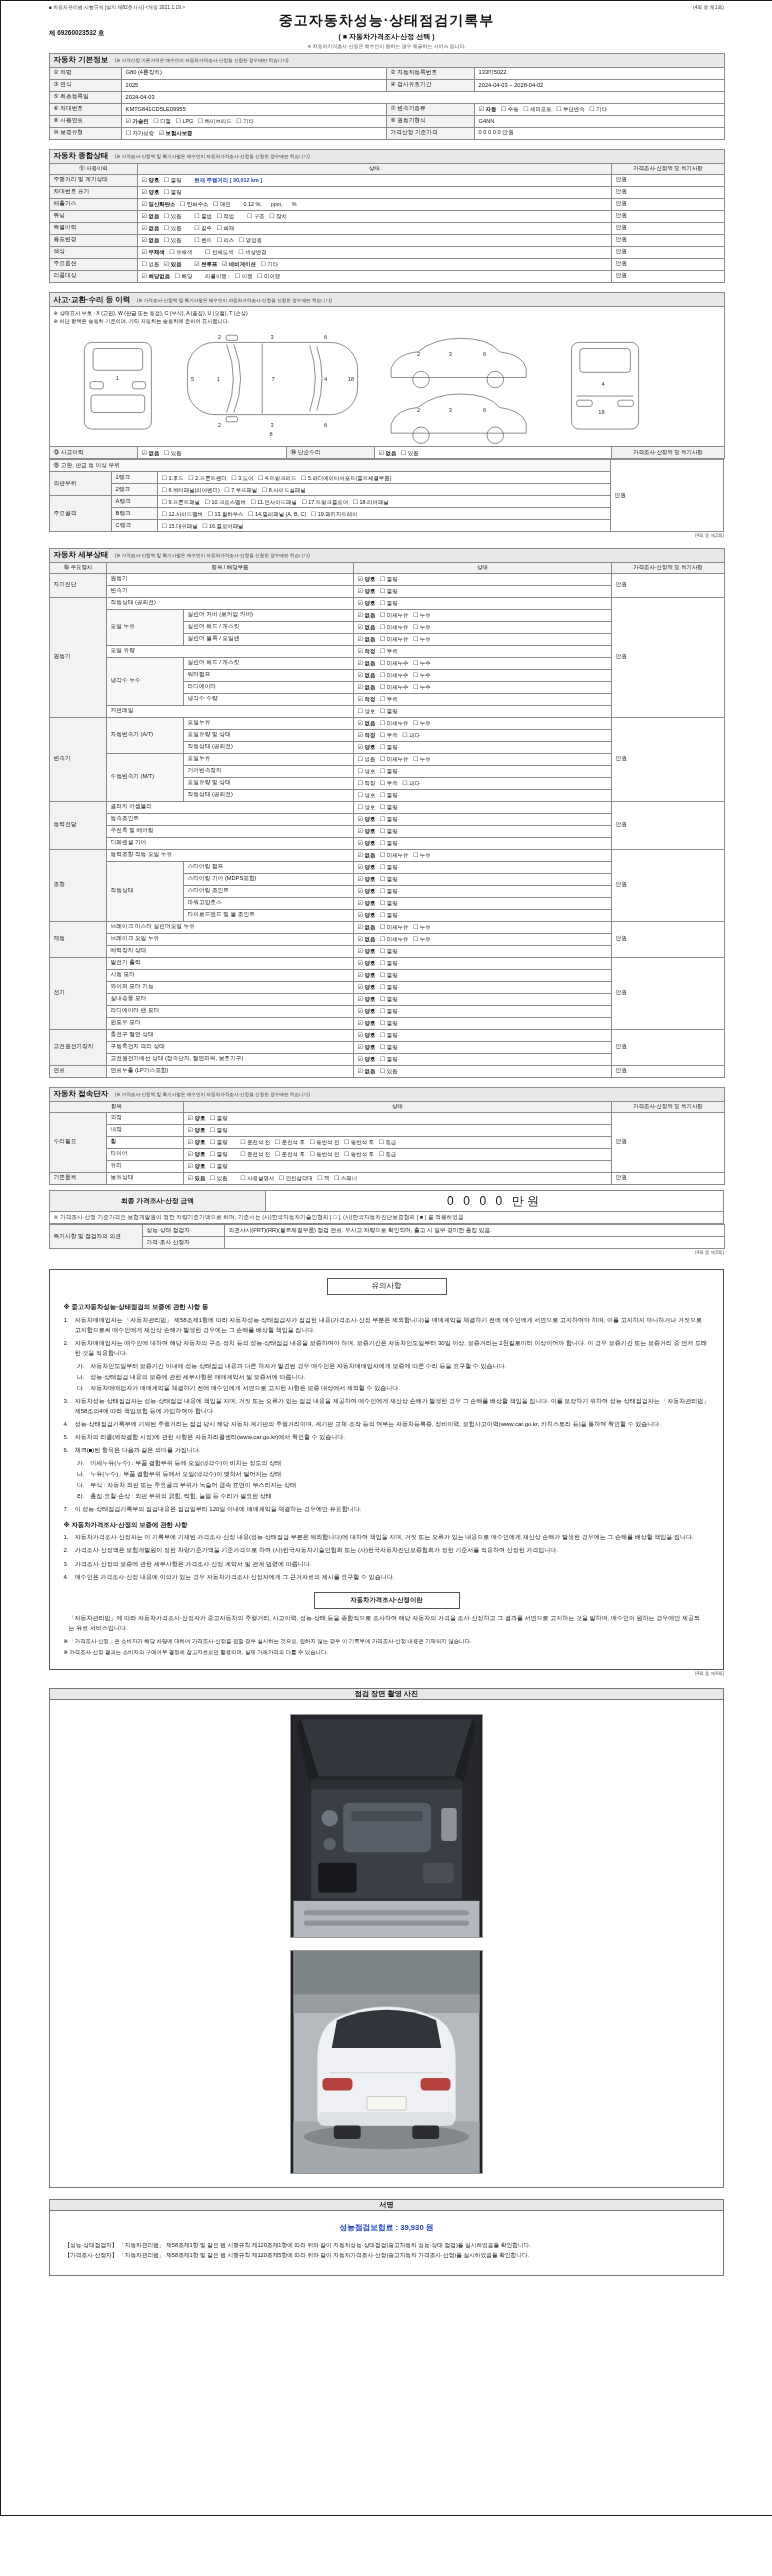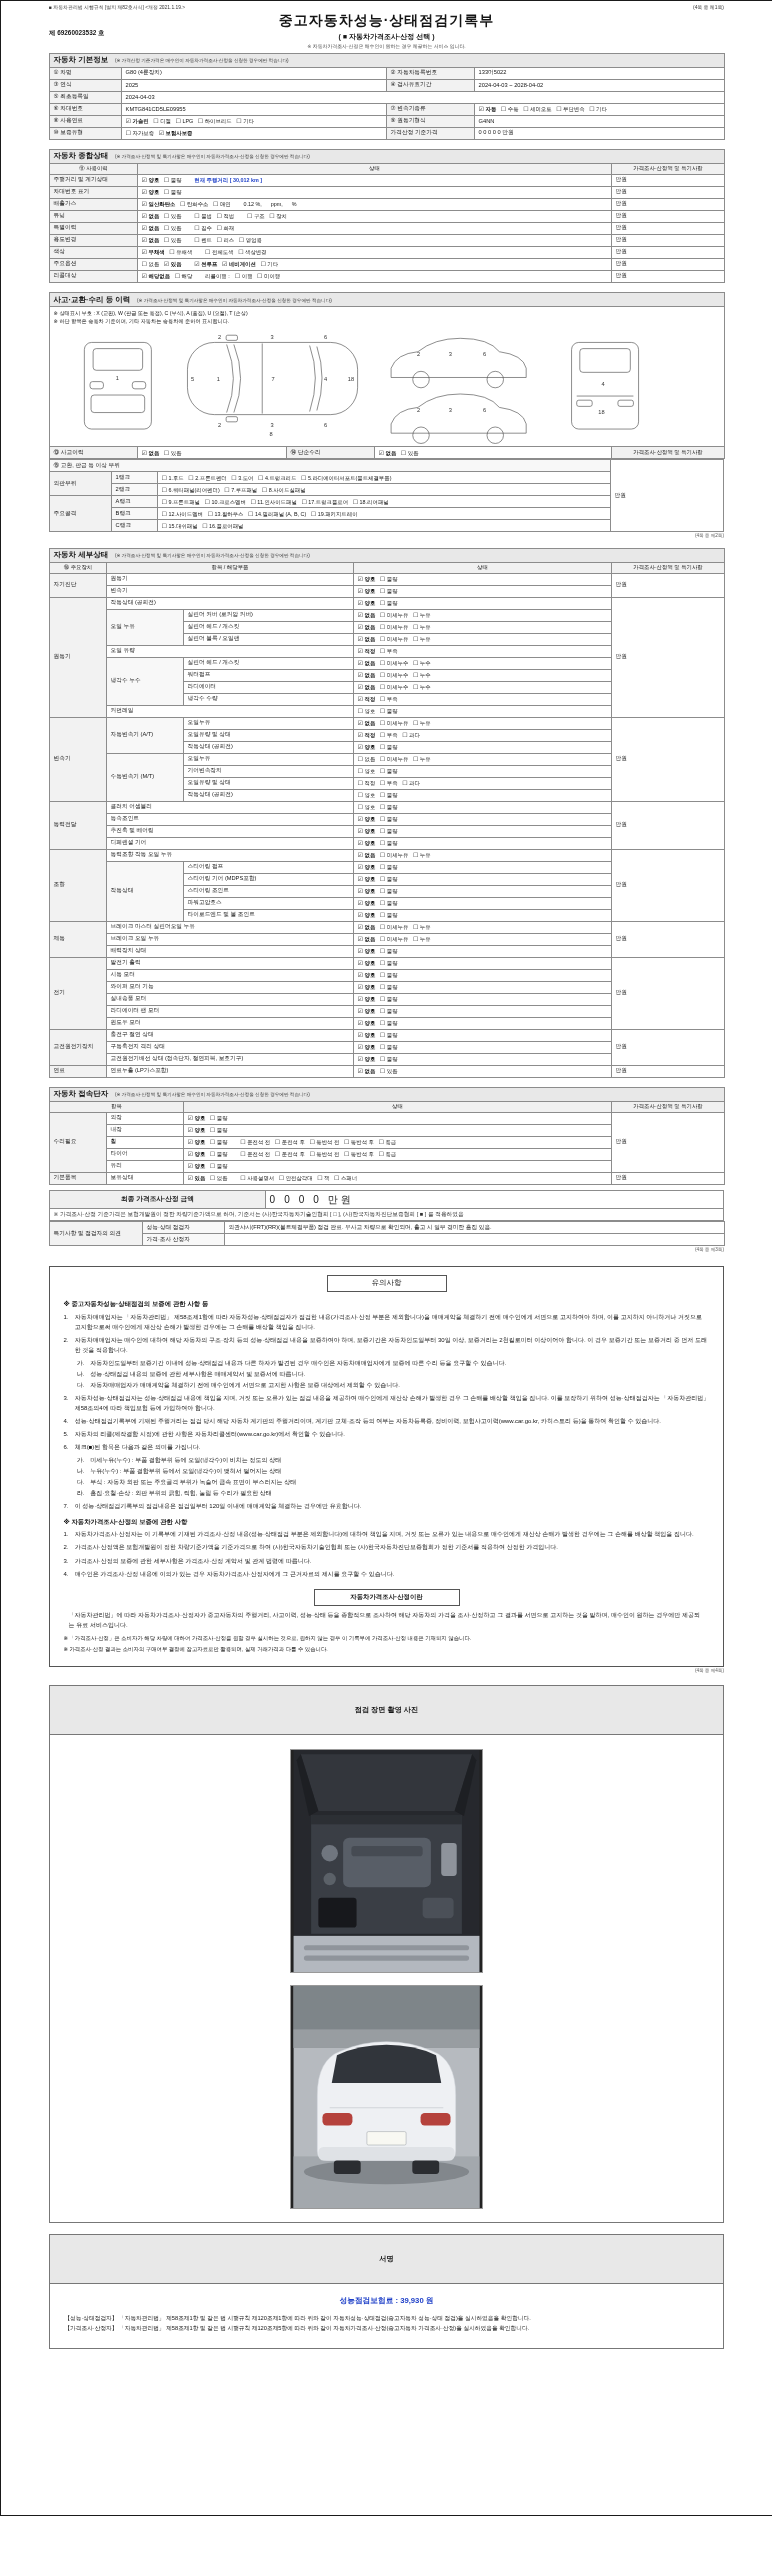--- a/index.html
+++ b/index.html
@@ -30,37 +30,37 @@
   .cb .bx{font-family:"DejaVu Sans",sans-serif;font-size:6px;margin-right:1.5px;color:#222}
   .cb.on{font-weight:bold}
   .blue{color:#1d3fc8;font-weight:bold}
   .ptext{white-space:pre-wrap;font-size:5.4px;margin-right:5.2px}
   .gap{height:9.3px}
   .marker{width:675px;margin:1px auto 0;text-align:right;font-size:4.6px;color:#555}
   .legendline{font-size:5.2px;margin:1px 0}
   .diagram-svg{display:block;margin:3.1px auto 1px;width:663px;height:116px}
   .exlbl{font-size:5.4px;background:#f8f8f8}
   .finalrow .flbl{background:#efefef;text-align:center;font-weight:bold;font-size:6.7px}
-  .finalrow .fval{font-size:10px;letter-spacing:3.1px}
+  .finalrow .fval{text-align:center;font-size:12px;letter-spacing:3.1px}
   .fnote{font-size:4.9px;color:#333}
   .opin-title{background:#f2f2f2;text-align:center;font-size:5.7px}
   .opin-who{background:#f8f8f8;text-align:center;font-size:5.4px}
   .opin-text{font-size:5.4px}
   .notice{width:675px;margin:0 auto;box-sizing:border-box;border:0.8px solid #555;padding:8.2px 13.4px 9.3px}
   .notice-title{width:118px;margin:0 auto 8.2px;border:0.6px solid #555;text-align:center;font-weight:normal;font-size:7.5px;padding:2.6px 0;background:#fff}
   .nh{font-weight:bold;font-size:6.4px;margin:6.2px 0 3.6px}
   .nn{font-size:6px;line-height:1.66;margin:3.1px 0;display:flex}
   .nn .no{width:11.3px;flex:none}
   .ns{font-size:6px;line-height:1.6;margin:1.5px 0 1.5px 13.4px;display:flex}
   .ns .no{width:13.4px;flex:none}
   .nbox{width:144px;margin:9.3px auto 5.2px;border:0.6px solid #555;text-align:center;font-weight:bold;font-size:6.4px;padding:3.1px 0}
   .np{font-size:6px;line-height:1.65;margin:3.1px 5.2px}
   .nnote{font-size:5.4px;line-height:1.6;margin:2.6px 0;color:#222}
   .photobox,.signbox{width:675px;margin:0 auto;border:0.5px solid #777;box-sizing:border-box}
-  .photobar,.signbar{background:#e8e8e8;border-bottom:0.5px solid #777;text-align:center;font-weight:bold;font-size:7.2px;padding:19px}
+  .photobar,.signbar{background:#e8e8e8;border-bottom:0.5px solid #777;text-align:center;font-weight:bold;font-size:7.2px;padding:0}
   .photos{padding:13.4px 0;display:flex;flex-direction:column;align-items:center;gap:12.4px}
   .photo{width:191px;height:222px;border:0.5px solid #999;display:block;background:#222}
   .signbody{padding:9.3px 14.4px 13.4px}
   .fee{text-align:center;font-size:7.7px;font-weight:bold;color:#1d3fc8;margin:3.1px 0 8.2px}
   .signline{font-size:5.7px;line-height:1.75}
 </style>
 </head>
 <body>
 
 <div class="page">

